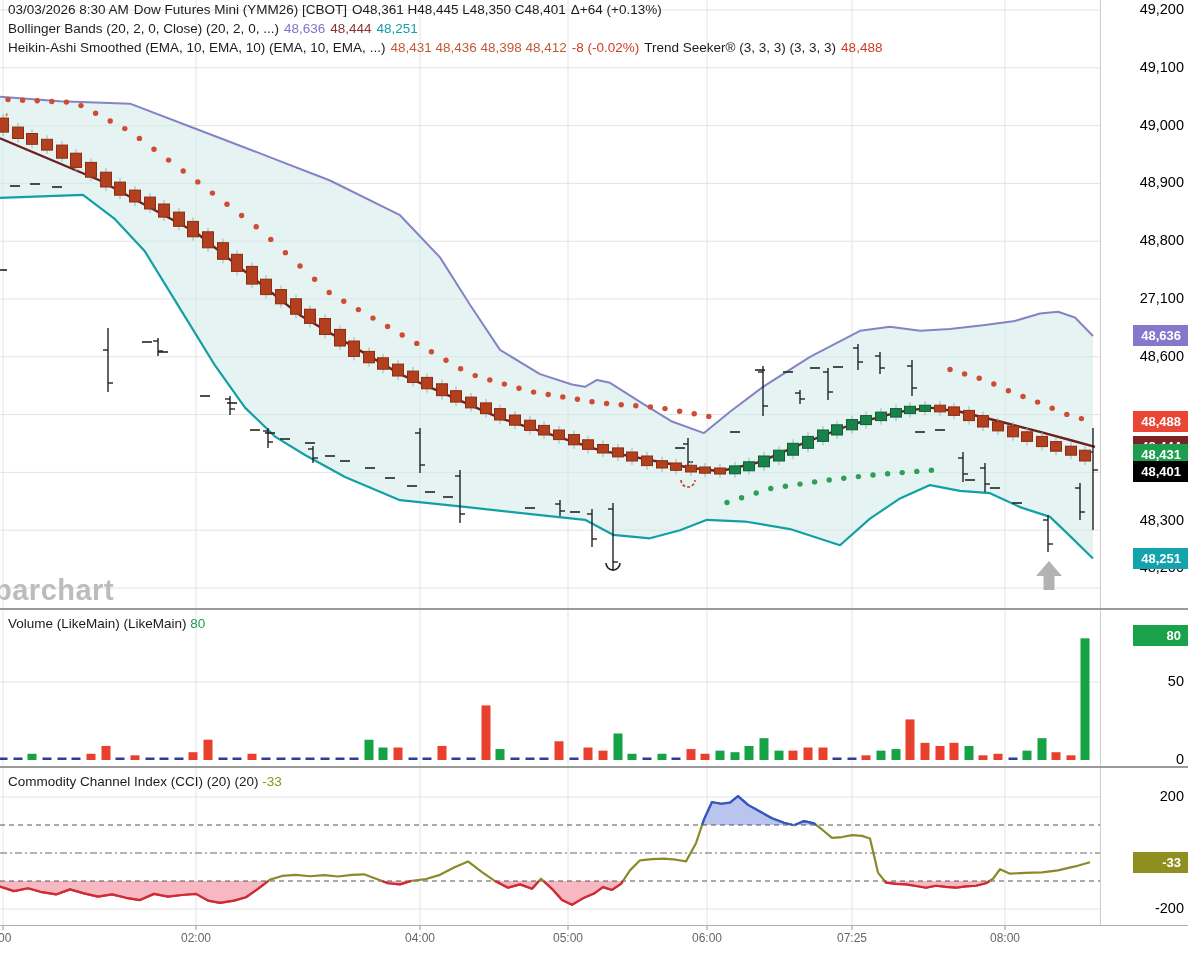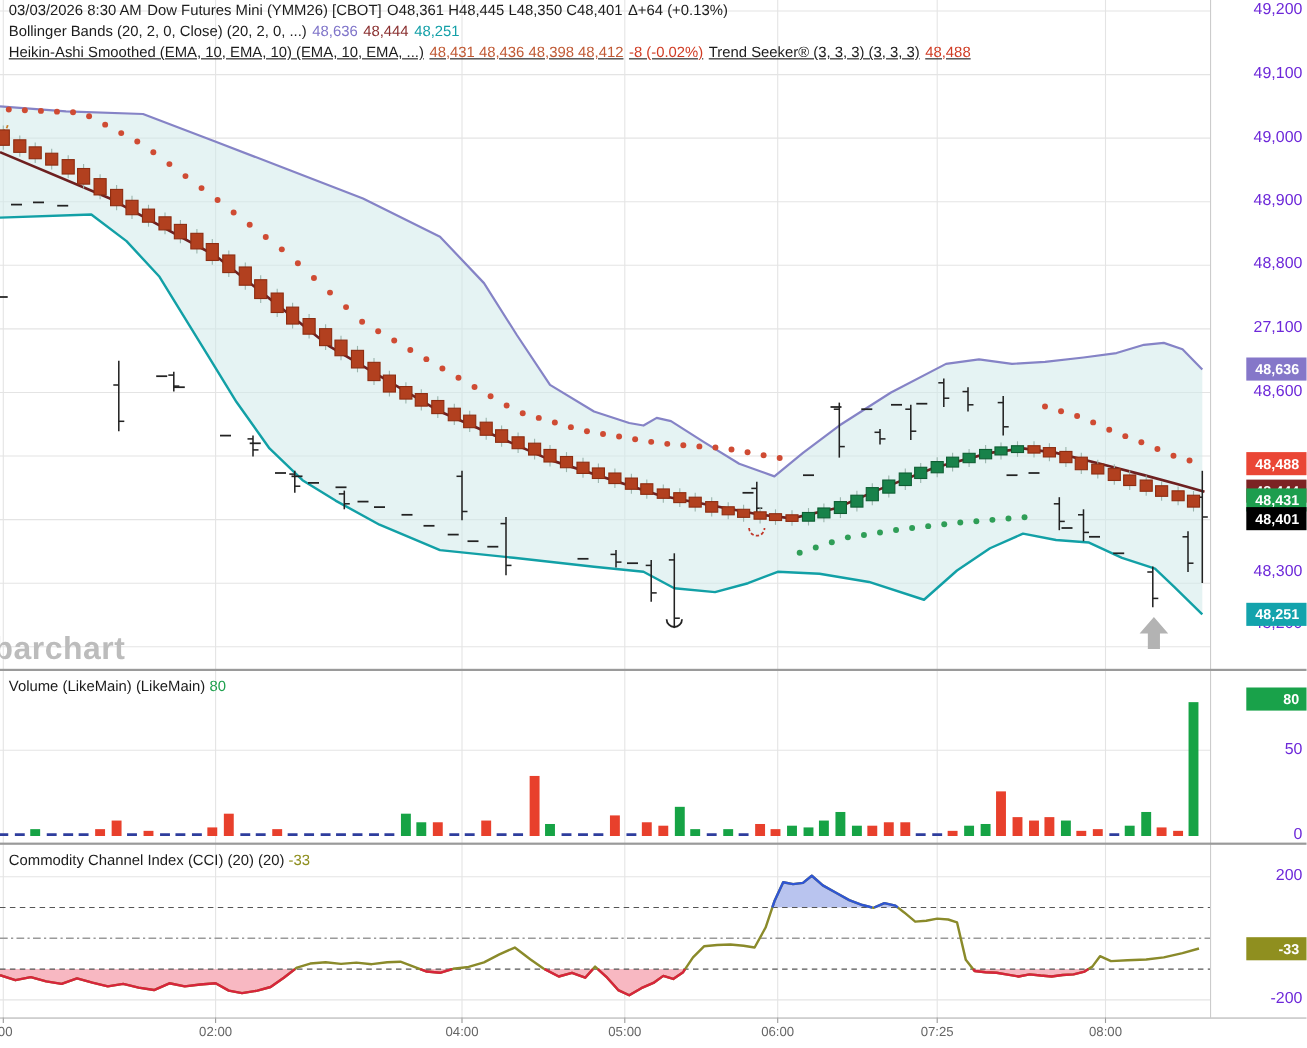--- a/index.html
+++ b/index.html
@@ -11,39 +11,39 @@
   .v-purple{color:#7f74c9;font-weight:400;}
   .v-maroon{color:#8a3030;}
   .v-teal{color:#14a0a8;}
   .v-haval{color:#c05a35;}
   .v-hachg{color:#d03b23;}
   .v-green{color:#1fa04e;}
   .v-olive{color:#8f8f1f;}
   .panel-title{position:absolute;left:8px;white-space:nowrap;font-size:13.5px;color:#1c1c1c;z-index:30;}
   .watermark{position:absolute;left:-6px;top:574px;font-size:29px;font-weight:bold;letter-spacing:0.5px;
              color:#bcbcbc;z-index:25;}
-  .axis-label{position:absolute;left:1124px;width:60px;text-align:right;font-size:14.5px;color:#6d28d9;z-index:20;}
+  .axis-label{position:absolute;left:1124px;width:60px;text-align:right;font-size:14.5px;color:#000000;z-index:20;}
   .price-badge{position:absolute;left:1133px;width:55px;height:21px;line-height:21px;box-sizing:border-box;
                padding-right:7px;text-align:right;font-size:13px;font-weight:bold;color:#fff;z-index:21;}
   .x-label{position:absolute;top:931px;width:44px;text-align:center;font-size:12px;color:#666;z-index:20;}
   .sep{position:absolute;left:0;width:1188px;background:#9a9a9a;z-index:22;}
   .axis-vline{position:absolute;top:0;left:1100px;width:1px;height:925px;background:#cccccc;z-index:19;}
   .xaxis-line{position:absolute;left:0;top:925px;width:1188px;height:1px;background:#b0b0b0;z-index:22;}
 </style>
 </head>
 <body>
 <div id="stage">
 
 <div class="legend-row" style="top:2px;">
   <span>03/03/2026  8:30 AM</span><span>Dow Futures Mini (YMM26) [CBOT]</span><span>O48,361 H48,445 L48,350 C48,401</span><span>Δ+64 (+0.13%)</span>
 </div>
 <div class="legend-row" style="top:21px;">
   <span>Bollinger Bands (20, 2, 0, Close)  (20, 2, 0, ...)</span><span class="v-purple">48,636</span><span class="v-maroon">48,444</span><span class="v-teal">48,251</span>
 </div>
-<div class="legend-row" style="top:40px;text-decoration:underline;">
+<div class="legend-row" style="top:40px;">
   <span>Heikin-Ashi Smoothed (EMA, 10, EMA, 10)  (EMA, 10, EMA, ...)</span><span class="v-haval">48,431 48,436 48,398 48,412</span><span class="v-hachg">-8 (-0.02%)</span><span>Trend Seeker® (3, 3, 3)  (3, 3, 3)</span><span class="v-hachg">48,488</span>
 </div>
 
 <div class="panel-title" style="top:616px;">
   <span>Volume (LikeMain)  (LikeMain)</span> <span class="v-green">80</span>
 </div>
 <div class="panel-title" style="top:774px;">
   <span>Commodity Channel Index (CCI) (20)  (20)</span> <span class="v-olive">-33</span>
 </div>
 

